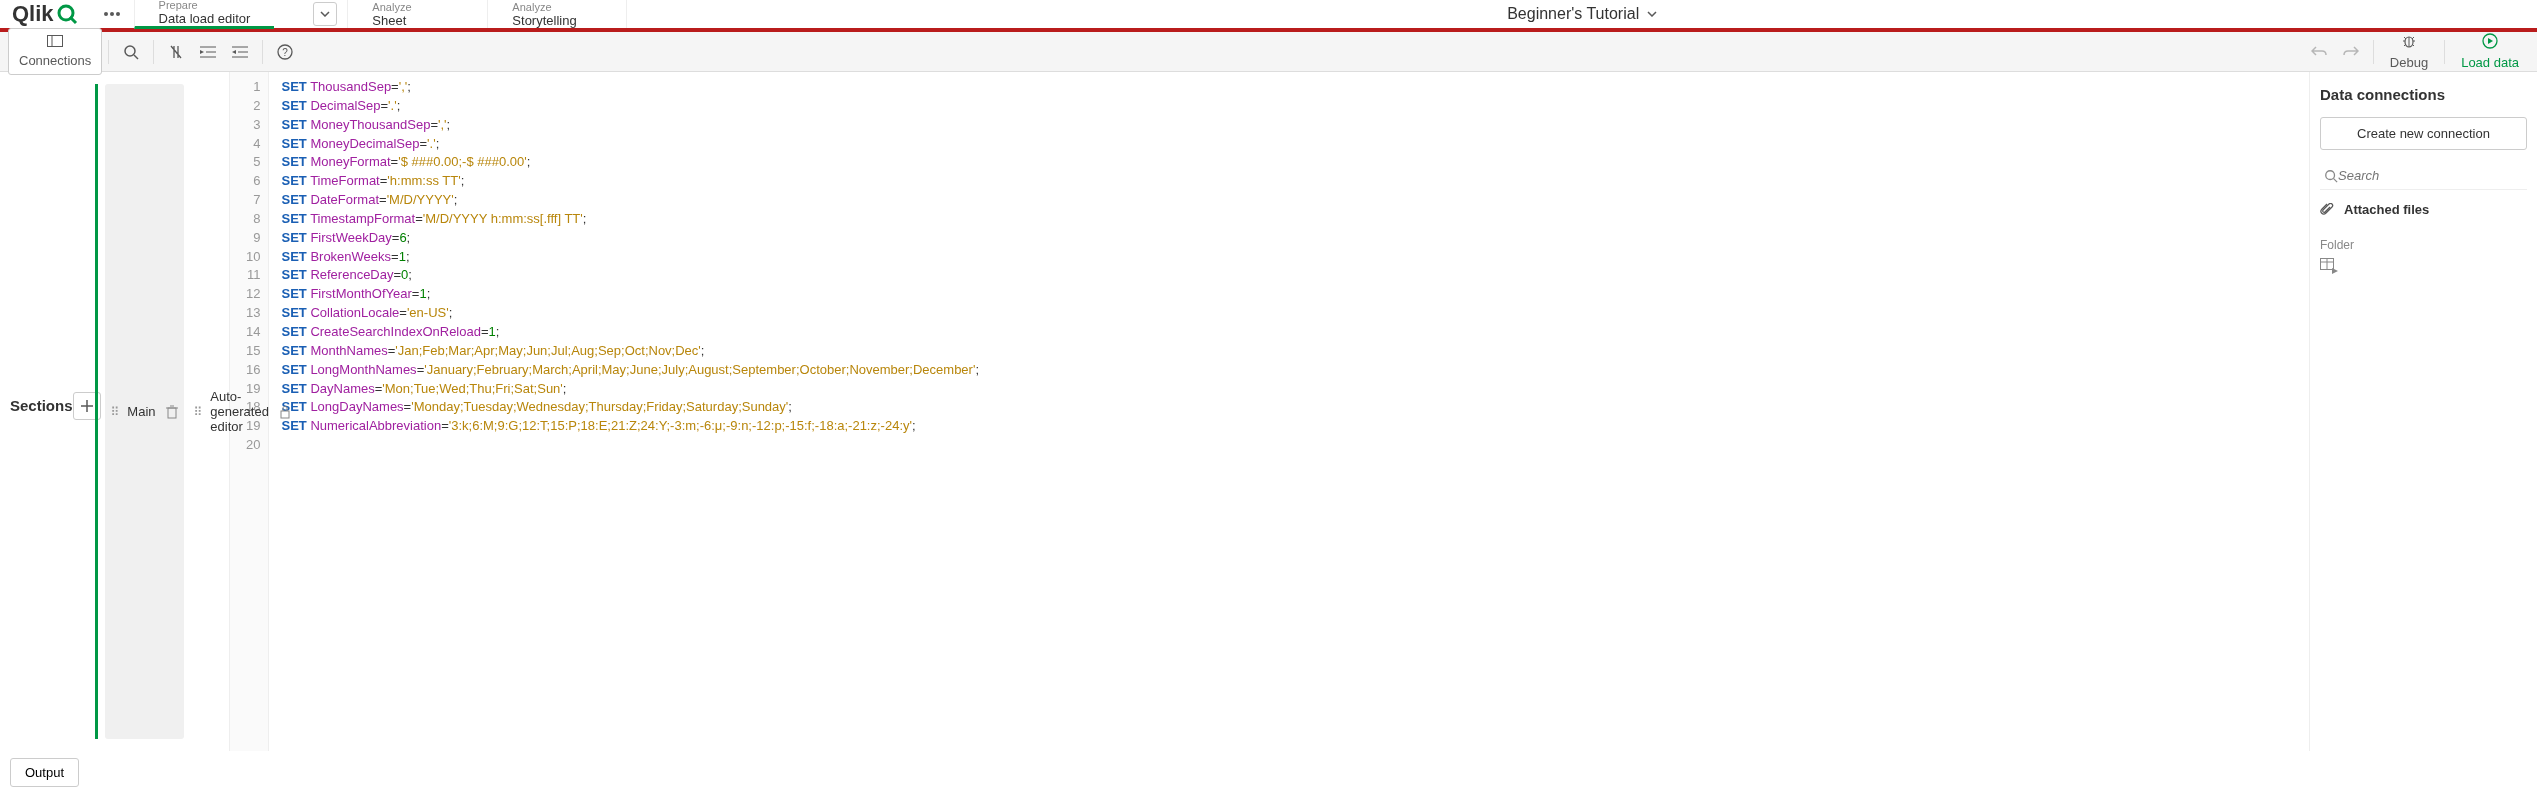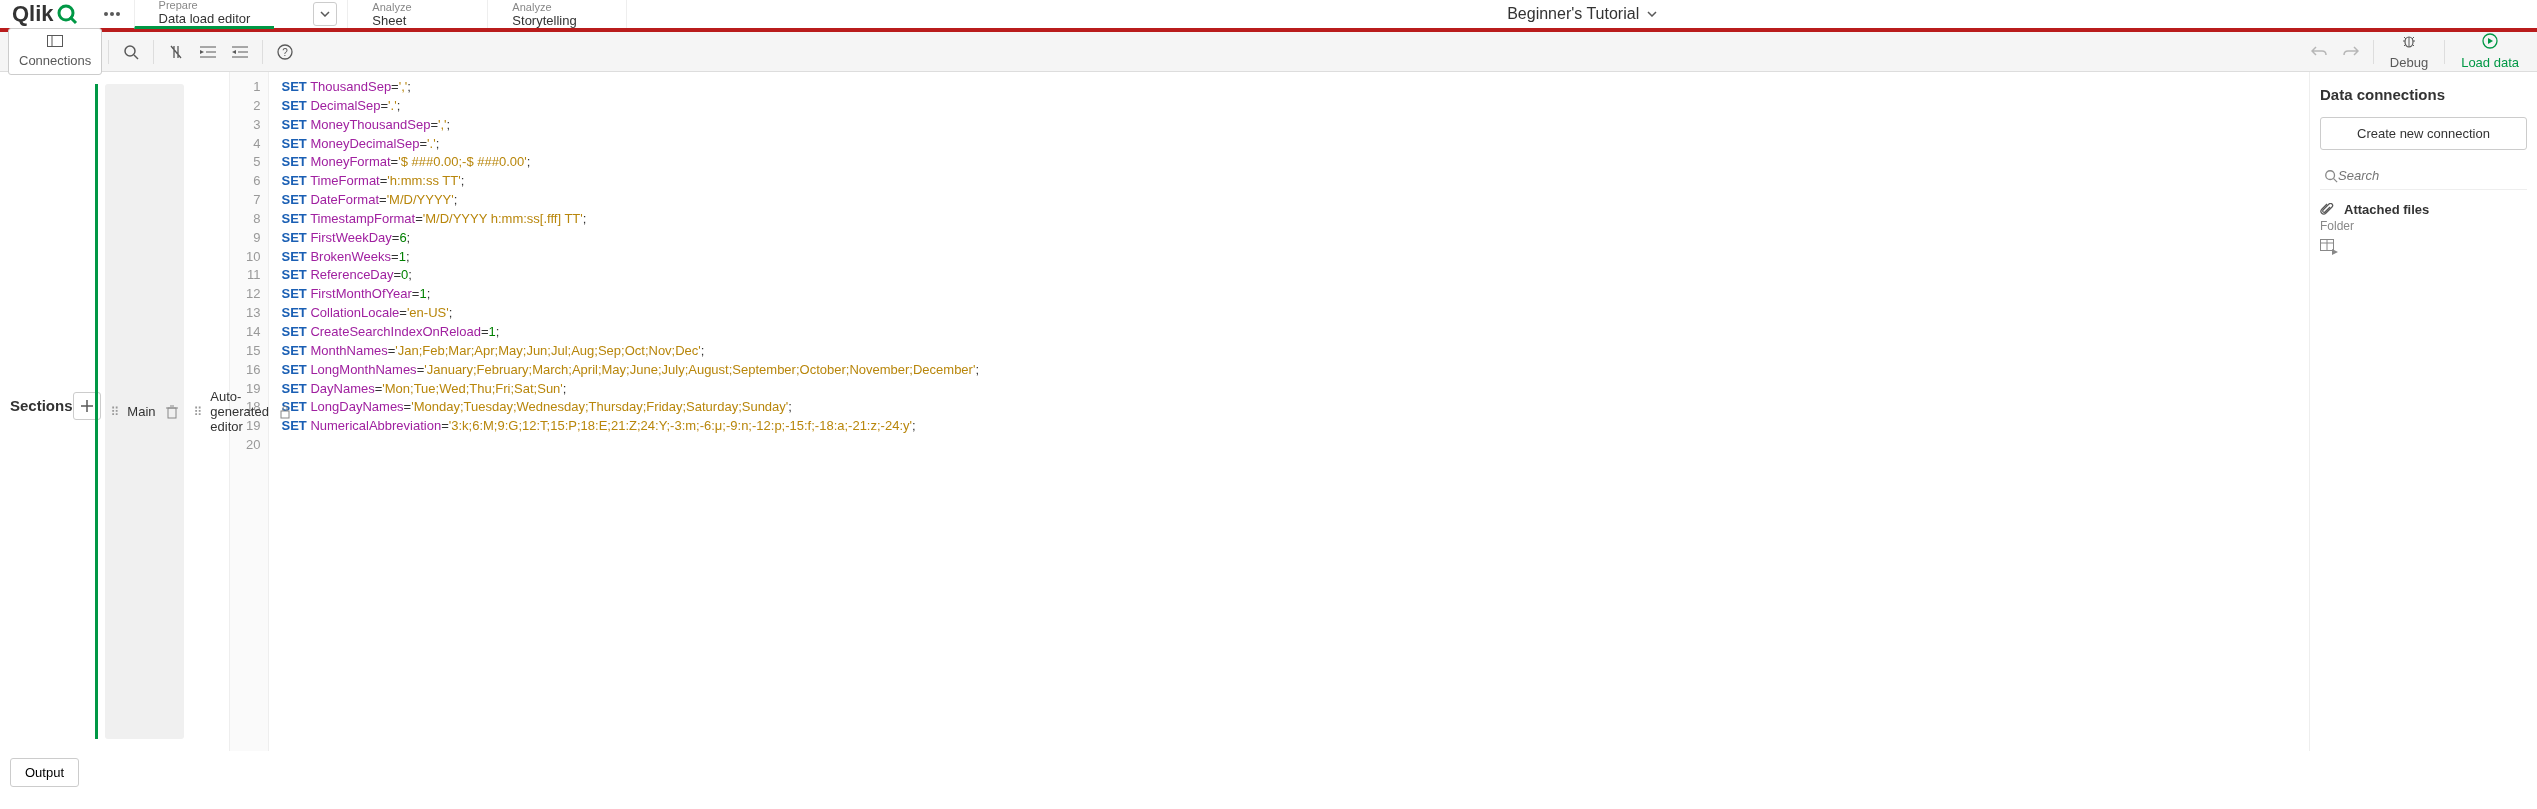--- a/index.html
+++ b/index.html
@@ -52,21 +52,21 @@
 .var { color: #a020a0; }
 .str { color: #b8860b; }
 .num { color: #008000; }
 
 
 .right-panel { width: 228px; border-left: 1px solid #eee; padding: 14px 10px; }
 .rp-title { font-size: 15px; font-weight: 600; margin-bottom: 14px; }
 .create-conn { border: 1px solid #ccc; border-radius: 3px; padding: 8px 10px; text-align: center; font-size: 13px; cursor: pointer; margin-bottom: 12px; }
 .search-box { display: flex; align-items: center; gap: 0; padding: 6px 4px; border-bottom: 1px solid #eee; margin-bottom: 12px; }
 .search-box input { border: none; outline: none; font-size: 13px; font-style: italic; color: #888; flex: 1; }
-.attached { display: flex; align-items: center; gap: 10px; font-size: 13px; font-weight: 600; margin-bottom: 2px; }
+.attached { display: flex; align-items: center; gap: 10px; font-size: 13px; font-weight: 600; margin-bottom: 21px; }
 .folder-label { font-size: 12px; color: #888; margin-bottom: 6px; }
 .folder-icon { color: #888; }
 
 
 .footer { position: fixed; bottom: 12px; left: 0; padding: 10px; }
 .output-btn { border: 1px solid #ccc; border-radius: 3px; padding: 6px 14px; background: #fff; font-size: 13px; cursor: pointer; }
 
 svg { display: block; }
 </style>
 </head>

